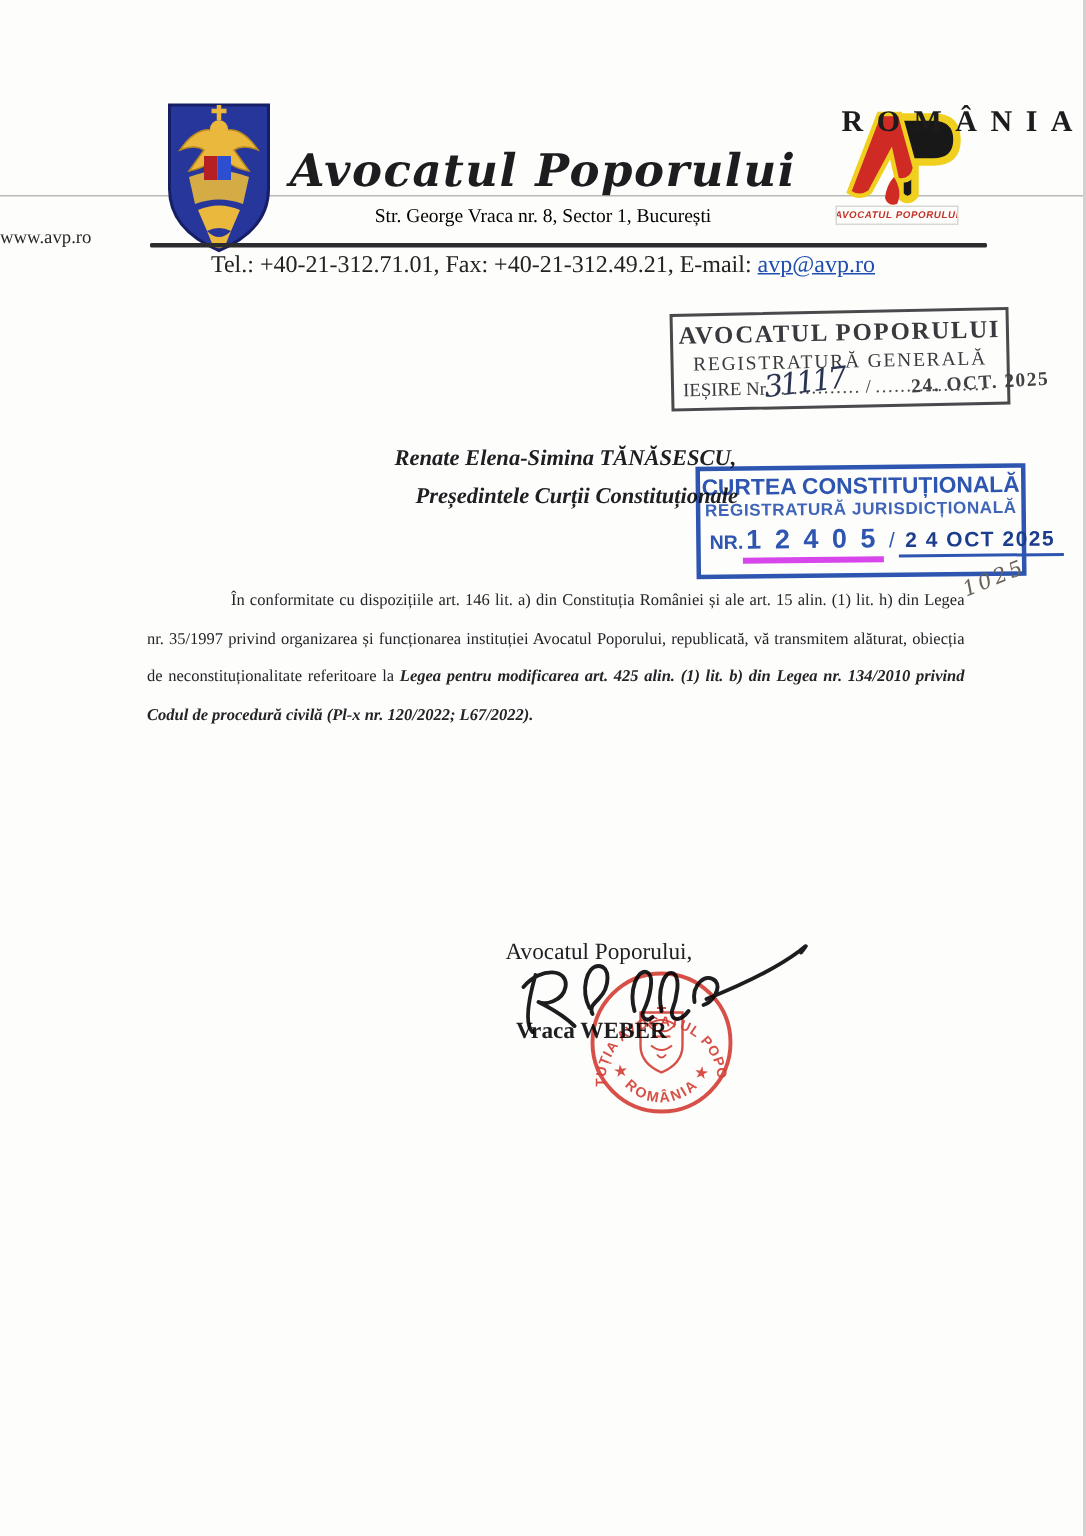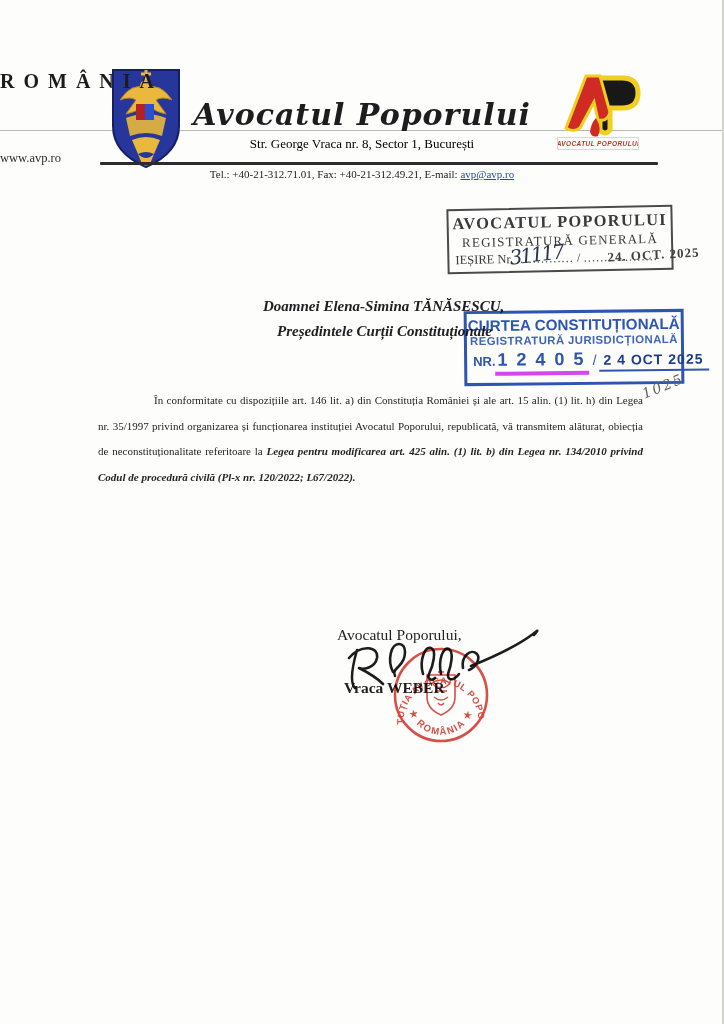--- a/index.html
+++ b/index.html
@@ -10,32 +10,32 @@
     background:#fdfdfb;
     overflow:hidden;
     font-family:"Liberation Serif", serif;
     color:#262626;
   }
   .abs{position:absolute;}
   
   .scanline{position:absolute;left:0;top:130px;width:724px;height:1px;background:#b9b9b6;}
   .edge-right{position:absolute;right:0;top:0;width:2px;height:1024px;background:#d2d2cf;}
   .country{
-    left:0;top:70px;width:724px;text-align:left;
+    left:0;top:70px;width:724px;text-align:right;
     font-size:20px;font-weight:bold;letter-spacing:9px;color:#1c1c1e;
   }
   .script-name{
     left:0;top:97px;width:724px;text-align:center;
     font-family:"DejaVu Serif", serif;font-style:italic;font-weight:600;
     font-size:30px;color:#1d1d20;letter-spacing:1px;
   }
   .address{left:0;top:136px;width:724px;text-align:center;font-size:13px;color:#000000;}
   .website{left:0;top:151px;width:724px;text-align:left;font-size:12.5px;color:#2a2a2c;}
   .rule-thick{left:100px;top:162px;width:558px;height:3px;background:#2c2c2e;border-radius:1px;}
-  .contact1{left:0;top:168px;width:724px;text-align:center;font-size:11px;color:#222;}
+  .contact1{left:0;top:168px;width:724px;text-align:center;font-size:16px;color:#222;}
   .contact2{left:0;top:183px;width:724px;text-align:center;font-size:12.8px;color:#222;}
   .lnk{color:#1f4db0;text-decoration:underline;}
   .lnk-boxed{color:#1f4db0;text-decoration:underline;border:1px solid #3a6bd0;padding:0 2px;}
   .b{font-weight:bold;}
   
   .stamp-black{
     left:447px;top:207px;width:222px;height:58px;
     border:2px solid #4a4a4c;transform:rotate(-1.2deg);
     color:#3a3a3e;text-align:center;padding-top:3px;
     font-family:"Liberation Serif", serif;
@@ -137,21 +137,21 @@
     <div class="sb-line3">
       <span>IEȘIRE Nr.</span>
       <span class="sb-dots">..............</span>
       <span>/</span>
       <span class="sb-dots">..................</span>
       <span class="sb-date">24. OCT. 2025</span>
       <span class="sb-number">31117</span>
     </div>
   </div>
 
-  <div class="abs recipient1">Doamnei Elena-Simina TĂNĂSESCU,</div>
+  <div class="abs recipient1">Renate Elena-Simina TĂNĂSESCU,</div>
   <div class="abs recipient2">Președintele Curții Constituționale</div>
 
   <div class="abs stamp-blue">
     <div class="cb-title">CURTEA CONSTITUȚIONALĂ</div>
     <div class="cb-sub">REGISTRATURĂ JURISDICȚIONALĂ</div>
     <div class="cb-row">
       <span class="cb-nr">NR.</span>
       <span class="cb-num">1 2 4 0 5</span>
       <span class="cb-slash">/</span>
       <span class="cb-date">2 4 OCT 2025</span>

